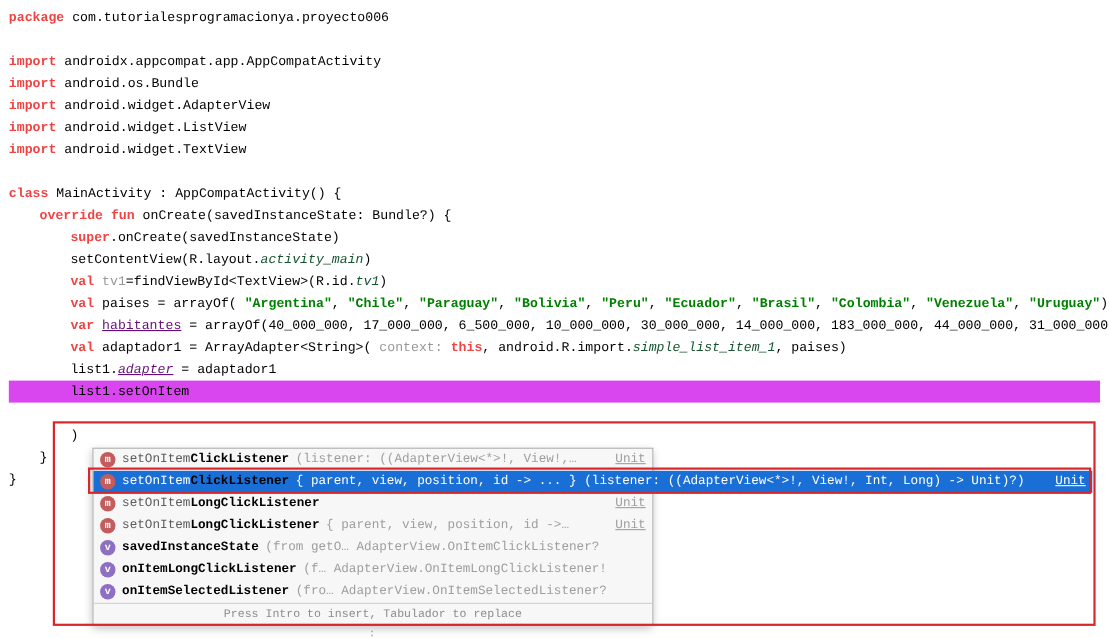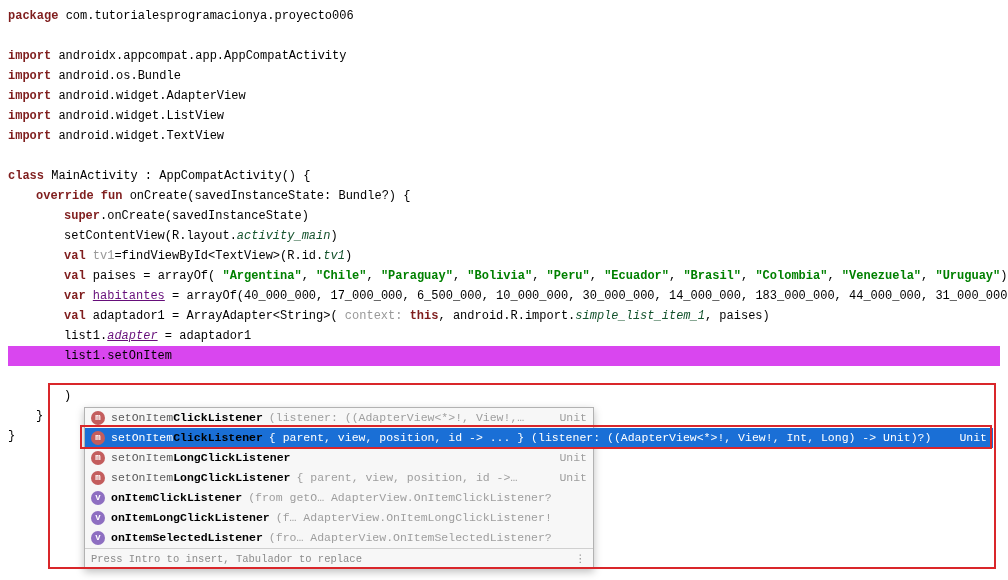--- a/index.html
+++ b/index.html
@@ -2,39 +2,39 @@
 <html><head>
 <meta charset="utf-8">
 <style>
   * { margin:0; padding:0; box-sizing:border-box; }
   body { font-family:"Consolas","Courier New",monospace; font-size:12px; background:#fff; color:#000; line-height:20px; white-space:nowrap; overflow:hidden; width:1008px; height:580px; position:relative; }
   .code-area { padding:6px 8px; position:relative; }
   .line { height:20px; }
   .highlight-line { background:#d946ef; }
   .indent1 { padding-left:28px; }
   .indent2 { padding-left:56px; }
-  .kw { color:#7f1d1d; font-weight:bold; }
+  .kw { color:#ef4444; font-weight:bold; }
   .str { color:#008000; font-weight:bold; }
   .prop-it { color:#14532d; font-style:italic; }
   .prop-u { color:#660e7a; text-decoration:underline; }
   .num { color:#000000; }
   .param-hint { color:#999999; }
   .red-box { position:absolute; border:2px solid #d9262a; pointer-events:none; }
   .popup { position:absolute; left:84px; top:407px; background:#f7f7f7; border:1px solid #b2b2b2; box-shadow:0 3px 8px rgba(0,0,0,0.25); width:510px; font-size:11.5px; }
   .popup-row { display:flex; align-items:center; height:20px; padding:0 6px; gap:6px; }
   .popup-row.sel { background:#1a6fd6; color:#fff; }
   .popup-row.sel .meth, .popup-row.sel .sig, .popup-row.sel .ret { color:#fff; }
   .ibadge { width:14px; height:14px; border-radius:8px; display:inline-flex; align-items:center; justify-content:center; font-size:9px; font-weight:bold; color:#fff; flex-shrink:0; }
   .ibadge.m { background:#c35d5d; }
   .ibadge.v { background:#8e6fc1; }
   .meth { color:#5c5c5c; }
   .meth b { color:#000; font-weight:bold; }
   .sig { color:#9e9e9e; flex:1; overflow:hidden; text-overflow:ellipsis; }
-  .ret { color:#9e9e9e; margin-left:auto; padding-left:8px; }
-  .popup-footer { height:20px; border-top:1px solid #d0d0d0; padding:0 6px; display:flex; align-items:center; color:#8c8c8c; font-size:10.5px; justify-content:space-between; }
+  .ret { color:#9e9e9e; margin-left:auto; padding-left:8px;text-decoration:underline; }
+  .popup-footer { height:20px; border-top:1px solid #d0d0d0; padding:0 6px; display:flex; align-items:center; color:#8c8c8c; font-size:10.5px; justify-content:space-between;flex-direction:column; }
   .dots { letter-spacing:1.5px; color:#8c8c8c; }
 </style>
 </head>
 <body>
 
 <div class="code-area">
   <div class="line"><span class="kw">package</span> <span>com.tutorialesprogramacionya.proyecto006</span></div>
   <div class="line"></div>
   <div class="line"><span class="kw">import</span> <span>androidx.appcompat.app.AppCompatActivity</span></div>
   <div class="line"><span class="kw">import</span> <span>android.os.Bundle</span></div>
@@ -77,21 +77,21 @@
       <span class="ret">Unit</span>
     </div>
     <div class="popup-row">
       <span class="ibadge m">m</span>
       <span class="meth"><span>setOnItem</span><b>LongClickListener</b></span>
       <span class="sig"> { parent, view, position, id -&gt;…</span>
       <span class="ret">Unit</span>
     </div>
     <div class="popup-row">
       <span class="ibadge v">v</span>
-      <span class="meth"><b>onItemClickListener</b></span>
+      <span class="meth"><b>savedInstanceState</b></span>
       <span class="sig"> (from getO…   AdapterView.OnItemClickListener?</span>
     </div>
     <div class="popup-row">
       <span class="ibadge v">v</span>
       <span class="meth"><b>onItemLongClickListener</b></span>
       <span class="sig"> (f…   AdapterView.OnItemLongClickListener!</span>
     </div>
     <div class="popup-row">
       <span class="ibadge v">v</span>
       <span class="meth"><b>onItemSelectedListener</b></span>

